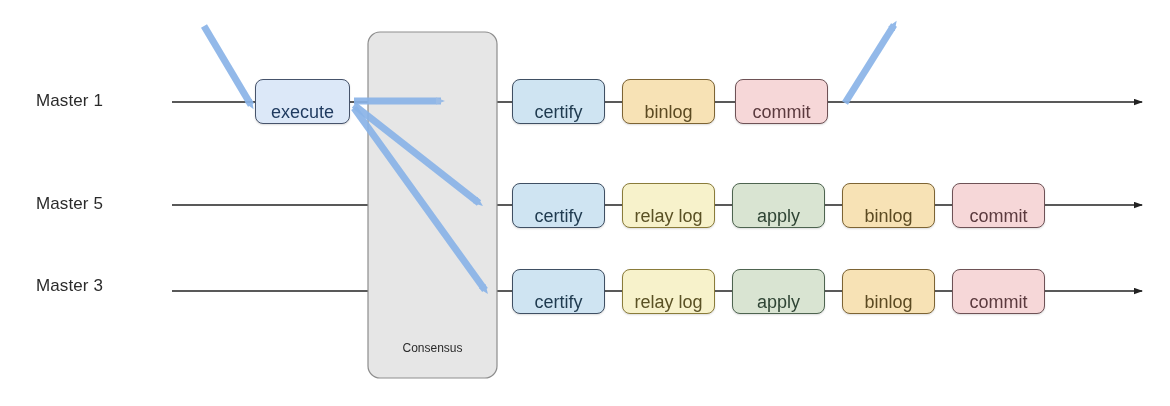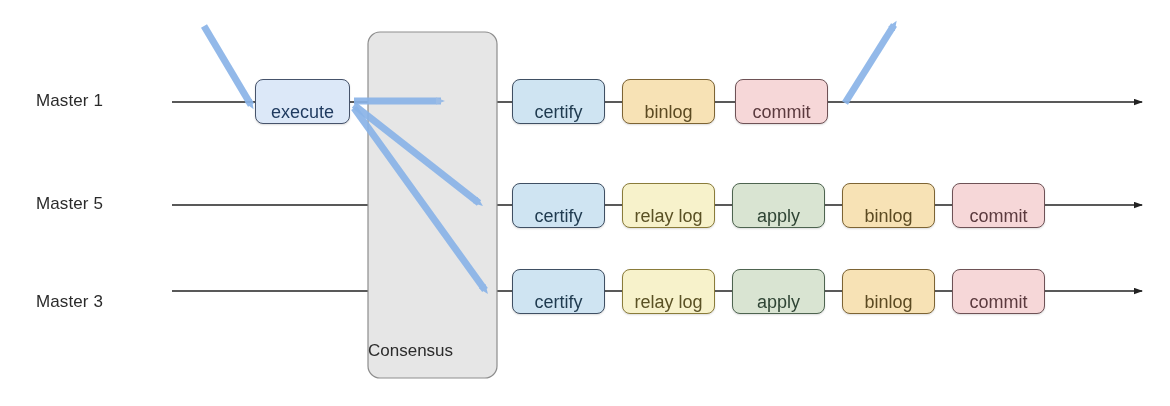--- a/index.html
+++ b/index.html
@@ -47,23 +47,24 @@
     font-size: 18px;
     color: #2e2e2e;
     box-sizing: border-box;
     white-space: nowrap;
     box-shadow: 0 1px 2px rgba(0,0,0,0.14);
   }
 
   .consensus-label {
     position: absolute;
     z-index: 6;
-    font-size: 17px;
+    font-size: 12px;
     color: #2b2b2b;
     white-space: nowrap;
+    text-align: center;
   }
 </style>
 </head>
 <body>
 
 <div id="canvas">
 
   <svg class="layer" id="lines-layer">
     <defs>
       <marker id="blk-arrow" markerWidth="9" markerHeight="9" refX="8" refY="3.2" orient="auto" markerUnits="userSpaceOnUse">
@@ -108,21 +109,21 @@
         <line x1="204" y1="26" x2="251" y2="105" stroke="#8ab4e8" stroke-width="7" stroke-linecap="butt" marker-end="url(#blue-head)" opacity="0.92"></line>
         <line x1="354" y1="101" x2="441" y2="101" stroke="#8ab4e8" stroke-width="7" stroke-linecap="butt" marker-end="url(#blue-head-sm)" opacity="0.92"></line>
         <line x1="354" y1="105" x2="479" y2="203" stroke="#8ab4e8" stroke-width="7" stroke-linecap="butt" marker-end="url(#blue-head)" opacity="0.92"></line>
         <line x1="354" y1="108" x2="485" y2="290" stroke="#8ab4e8" stroke-width="7" stroke-linecap="butt" marker-end="url(#blue-head)" opacity="0.92"></line>
         <line x1="845" y1="103" x2="894" y2="25" stroke="#8ab4e8" stroke-width="7" stroke-linecap="butt" marker-end="url(#blue-head)" opacity="0.92"></line>
       </g>
   </svg>
 
   <div class="row-label" id="lbl0" style="left: 36px; top: 91px;">Master 1</div>
   <div class="row-label" id="lbl1" style="left: 36px; top: 194px;">Master 5</div>
-  <div class="row-label" id="lbl2" style="left: 36px; top: 292px;">Master 3</div>
+  <div class="row-label" id="lbl2" style="left: 36px; top: 276px;">Master 3</div>
 
   <div class="consensus-label" id="consensus-text" style="left: 368px; width: 129px; top: 341px;">Consensus</div>
 
   <div id="nodes-host">
       <div class="node" style="left: 255px; top: 79px; width: 95px; height: 45px; background: rgb(220, 232, 248); border-color: rgb(70, 83, 107); color: rgb(31, 58, 95);">
         <span>execute</span>
       </div>
       <div class="node" style="left: 512px; top: 79px; width: 93px; height: 45px; background: rgb(207, 228, 242); border-color: rgb(63, 79, 99); color: rgb(31, 58, 79);">
         <span>certify</span>
       </div>

